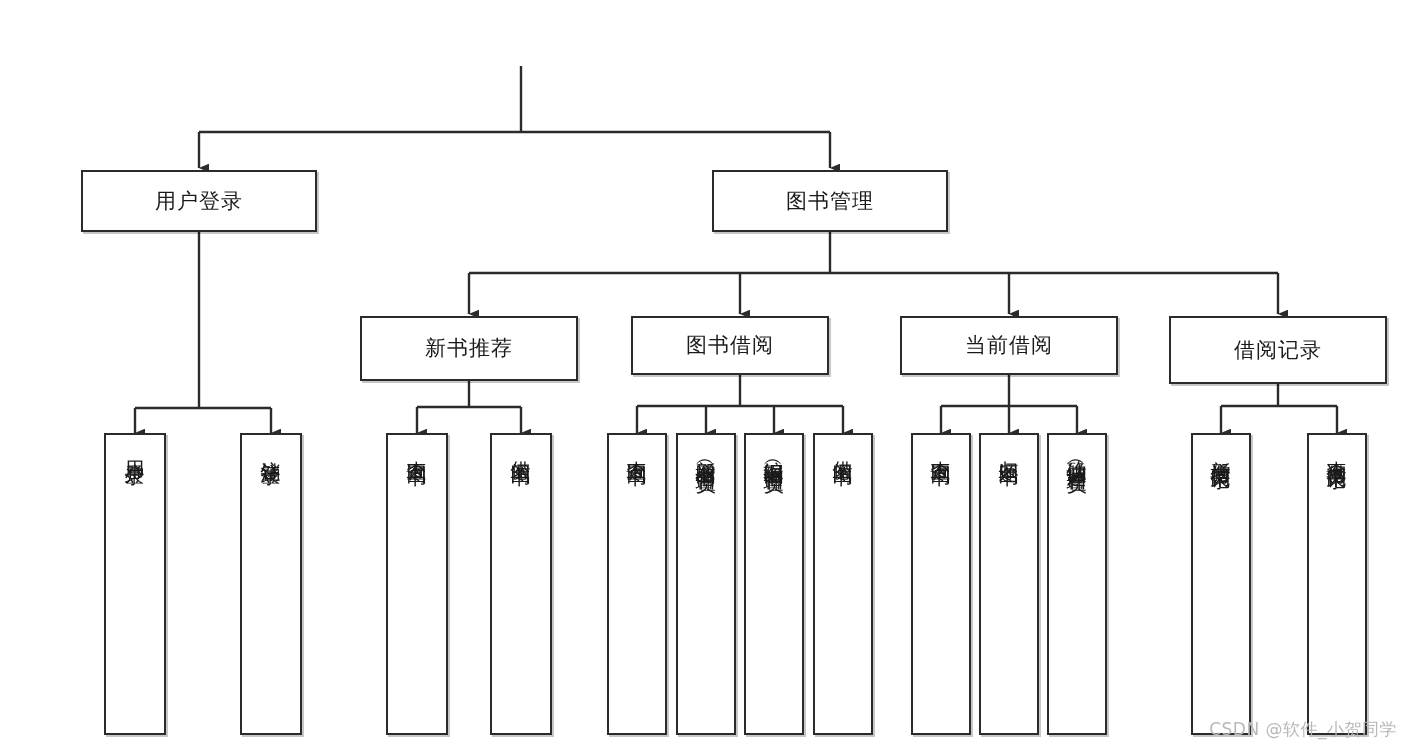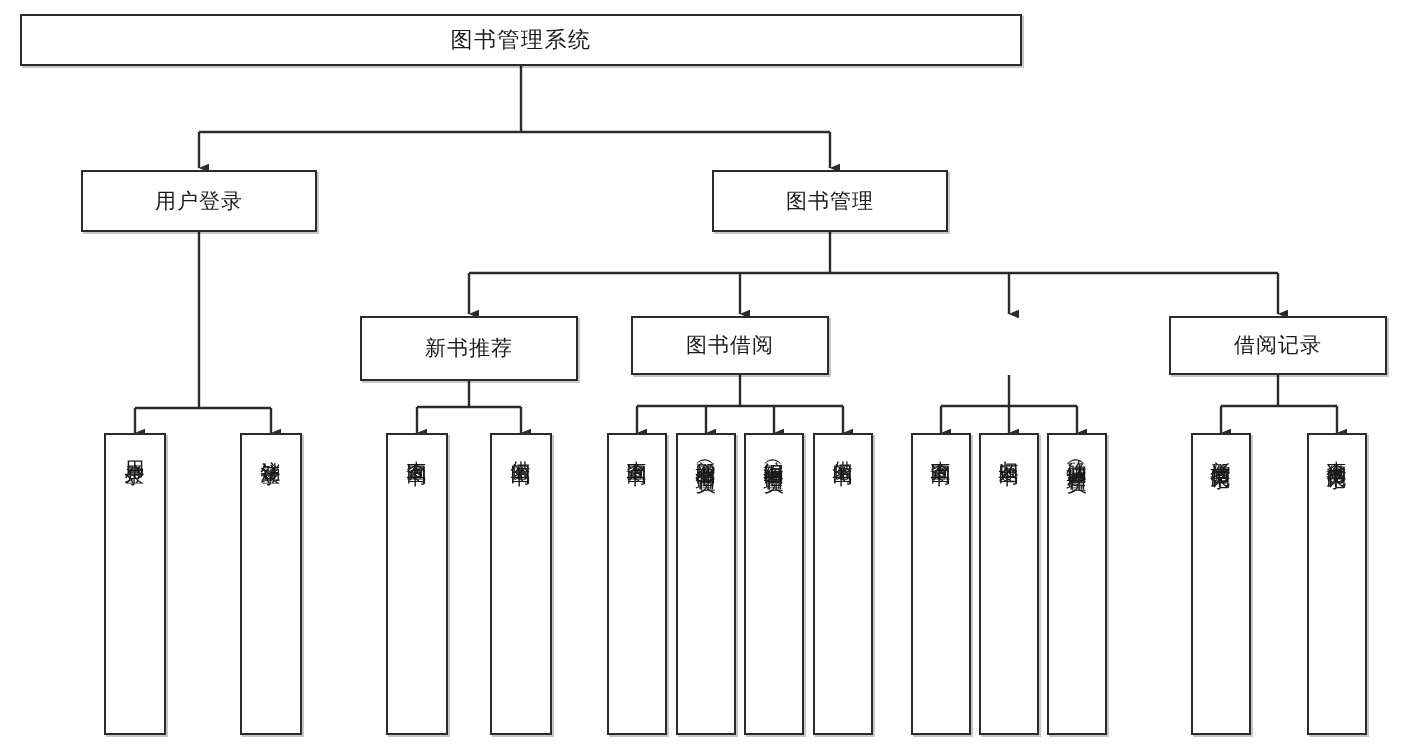--- a/index.html
+++ b/index.html
@@ -140,38 +140,38 @@
       <g>
         <path d="M1278,375 L1278,406"></path>
         <path d="M1221,406 L1337,406"></path>
         <path d="M1221,406 L1221,433" marker-end="url(#arrowhead)"></path>
         <path d="M1337,406 L1337,433" marker-end="url(#arrowhead)"></path>
       </g>
 
     </g>
   </svg>
 
-  <div class="node h root" style="left:20px; top:14px; width:1002px; height:52px;">
-    <span class="node-label">图书管理系统</span>
-  </div>
 
   <div class="node h" style="left:81px; top:170px; width:236px; height:62px;">
     <span class="node-label">用户登录</span>
   </div>
   <div class="node h" style="left:712px; top:170px; width:236px; height:62px;font-family:Liberation Serif, serif;">
     <span class="node-label">图书管理</span>
   </div>
 
   <div class="node h" style="left:360px; top:316px; width:218px; height:65px;">
     <span class="node-label">新书推荐</span>
   </div>
   <div class="node h" style="left:631px; top:316px; width:198px; height:59px;">
     <span class="node-label">图书借阅</span>
   </div>
-  <div class="node h" style="left:1169px; top:316px; width:218px; height:59px;">
+  <div class="node h" style="left:900px; top:316px; width:218px; height:59px;">
+    <span class="node-label">当前借阅</span>
+  </div>
+  <div class="node h" style="left:1169px; top:316px; width:218px; height:68px;">
     <span class="node-label">借阅记录</span>
   </div>
 
   <div class="node v" style="left:104px; top:433px; width:62px; height:302px;">
     <span class="node-label">用户登录</span>
   </div>
   <div class="node v" style="left:240px; top:433px; width:62px; height:302px;">
     <span class="node-label">注销登录</span>
   </div>
 
@@ -205,14 +205,15 @@
     <span class="node-label">确认归还（管理员）</span>
   </div>
 
   <div class="node v" style="left:1191px; top:433px; width:60px; height:302px;">
     <span class="node-label">新增借阅记录</span>
   </div>
   <div class="node v" style="left:1307px; top:433px; width:60px; height:302px;">
     <span class="node-label">查询借阅记录</span>
   </div>
 
+  <div id="watermark">CSDN @软件_小贺同学</div>
 
 </div>
 
 </body></html>

